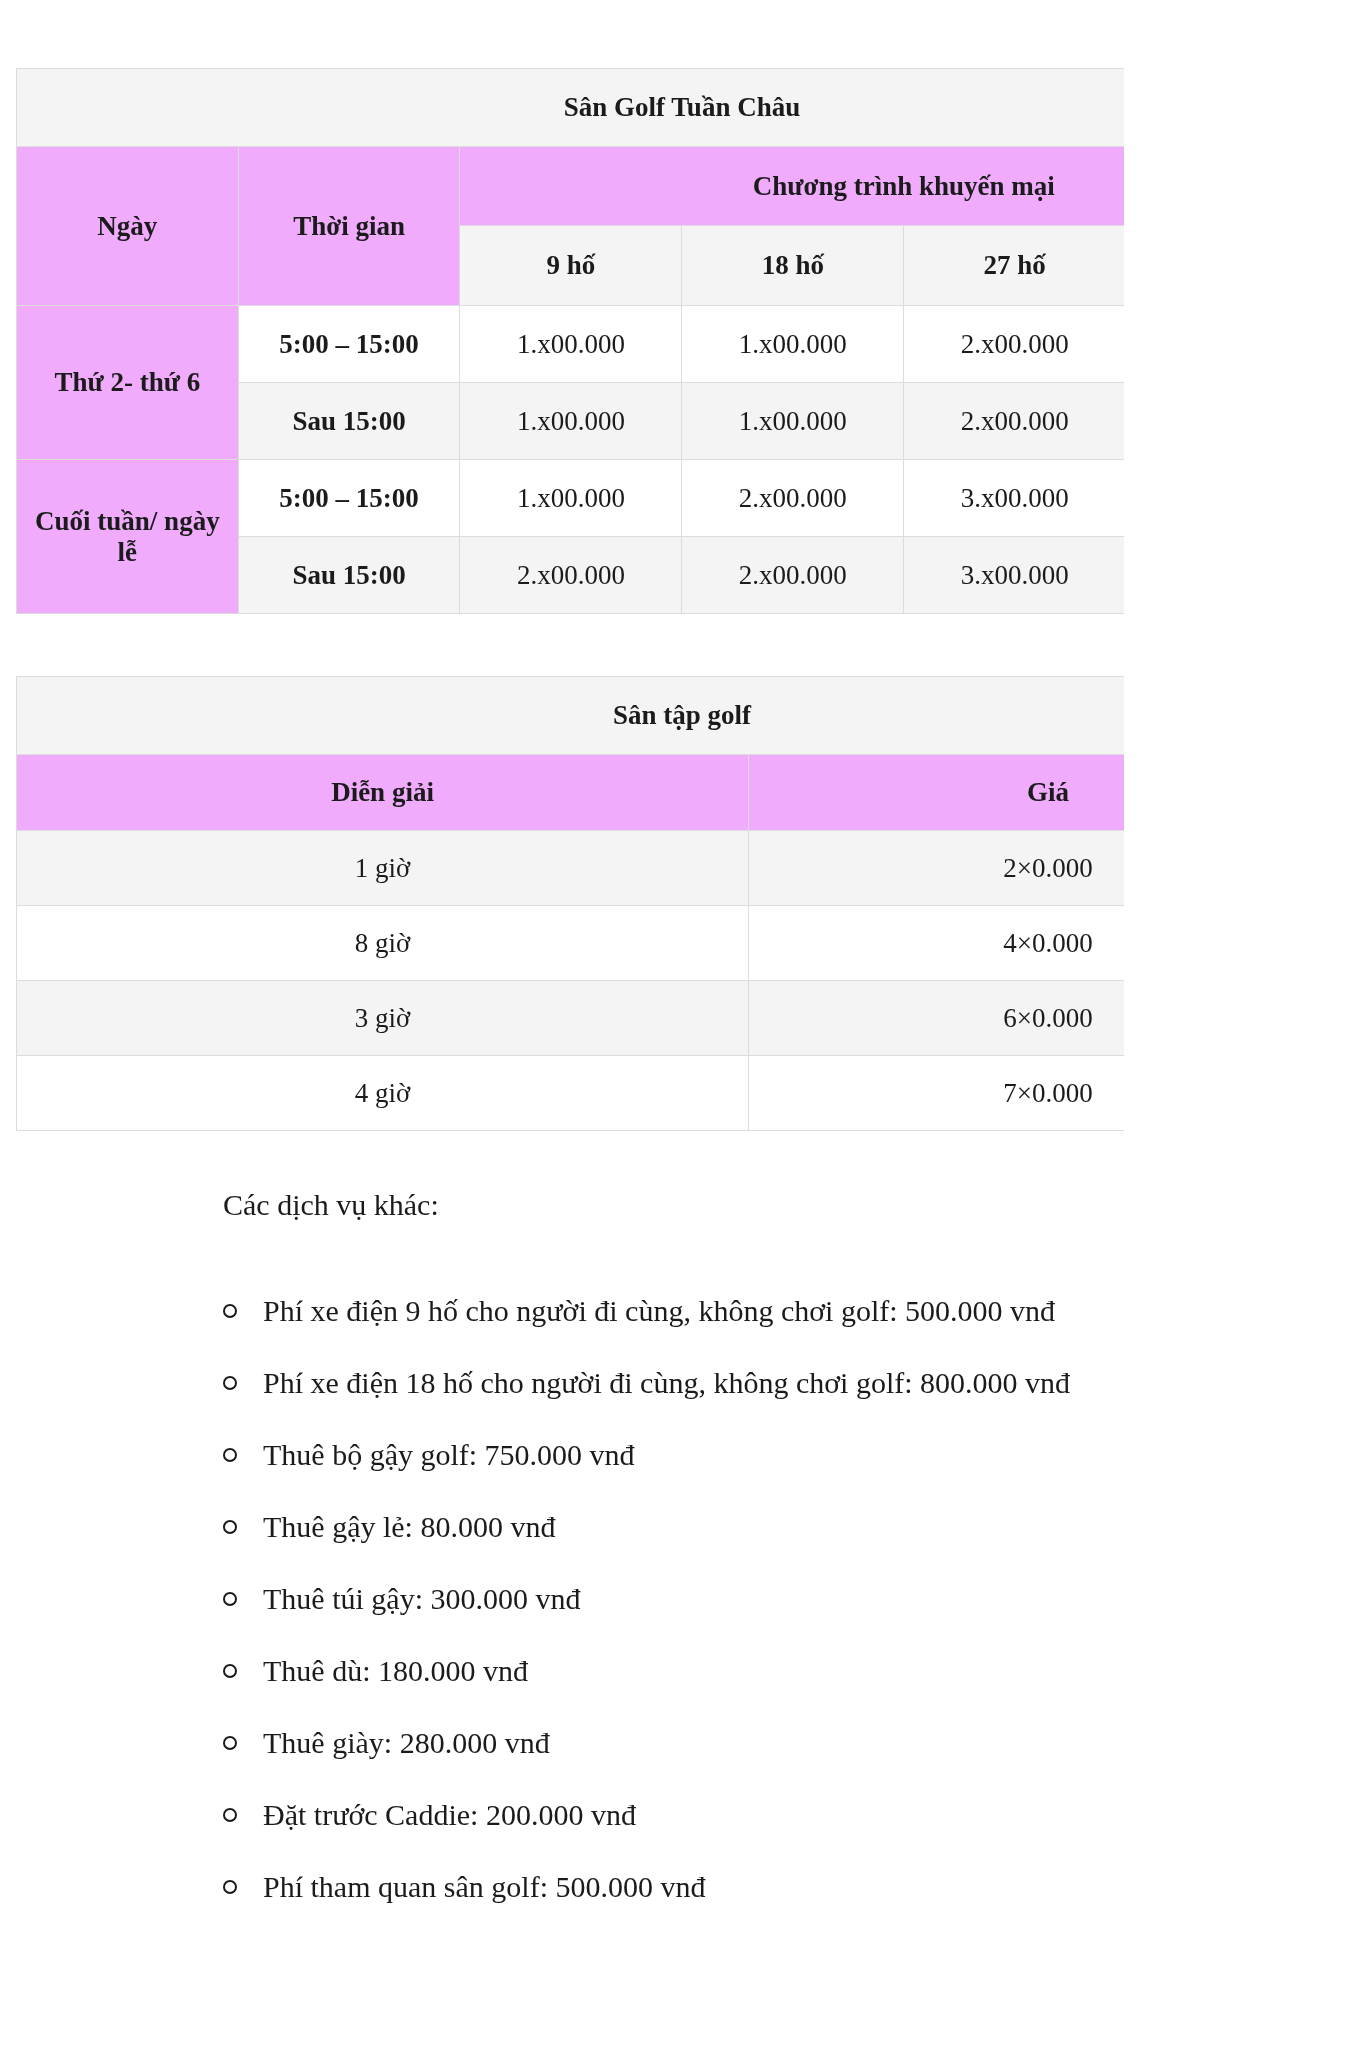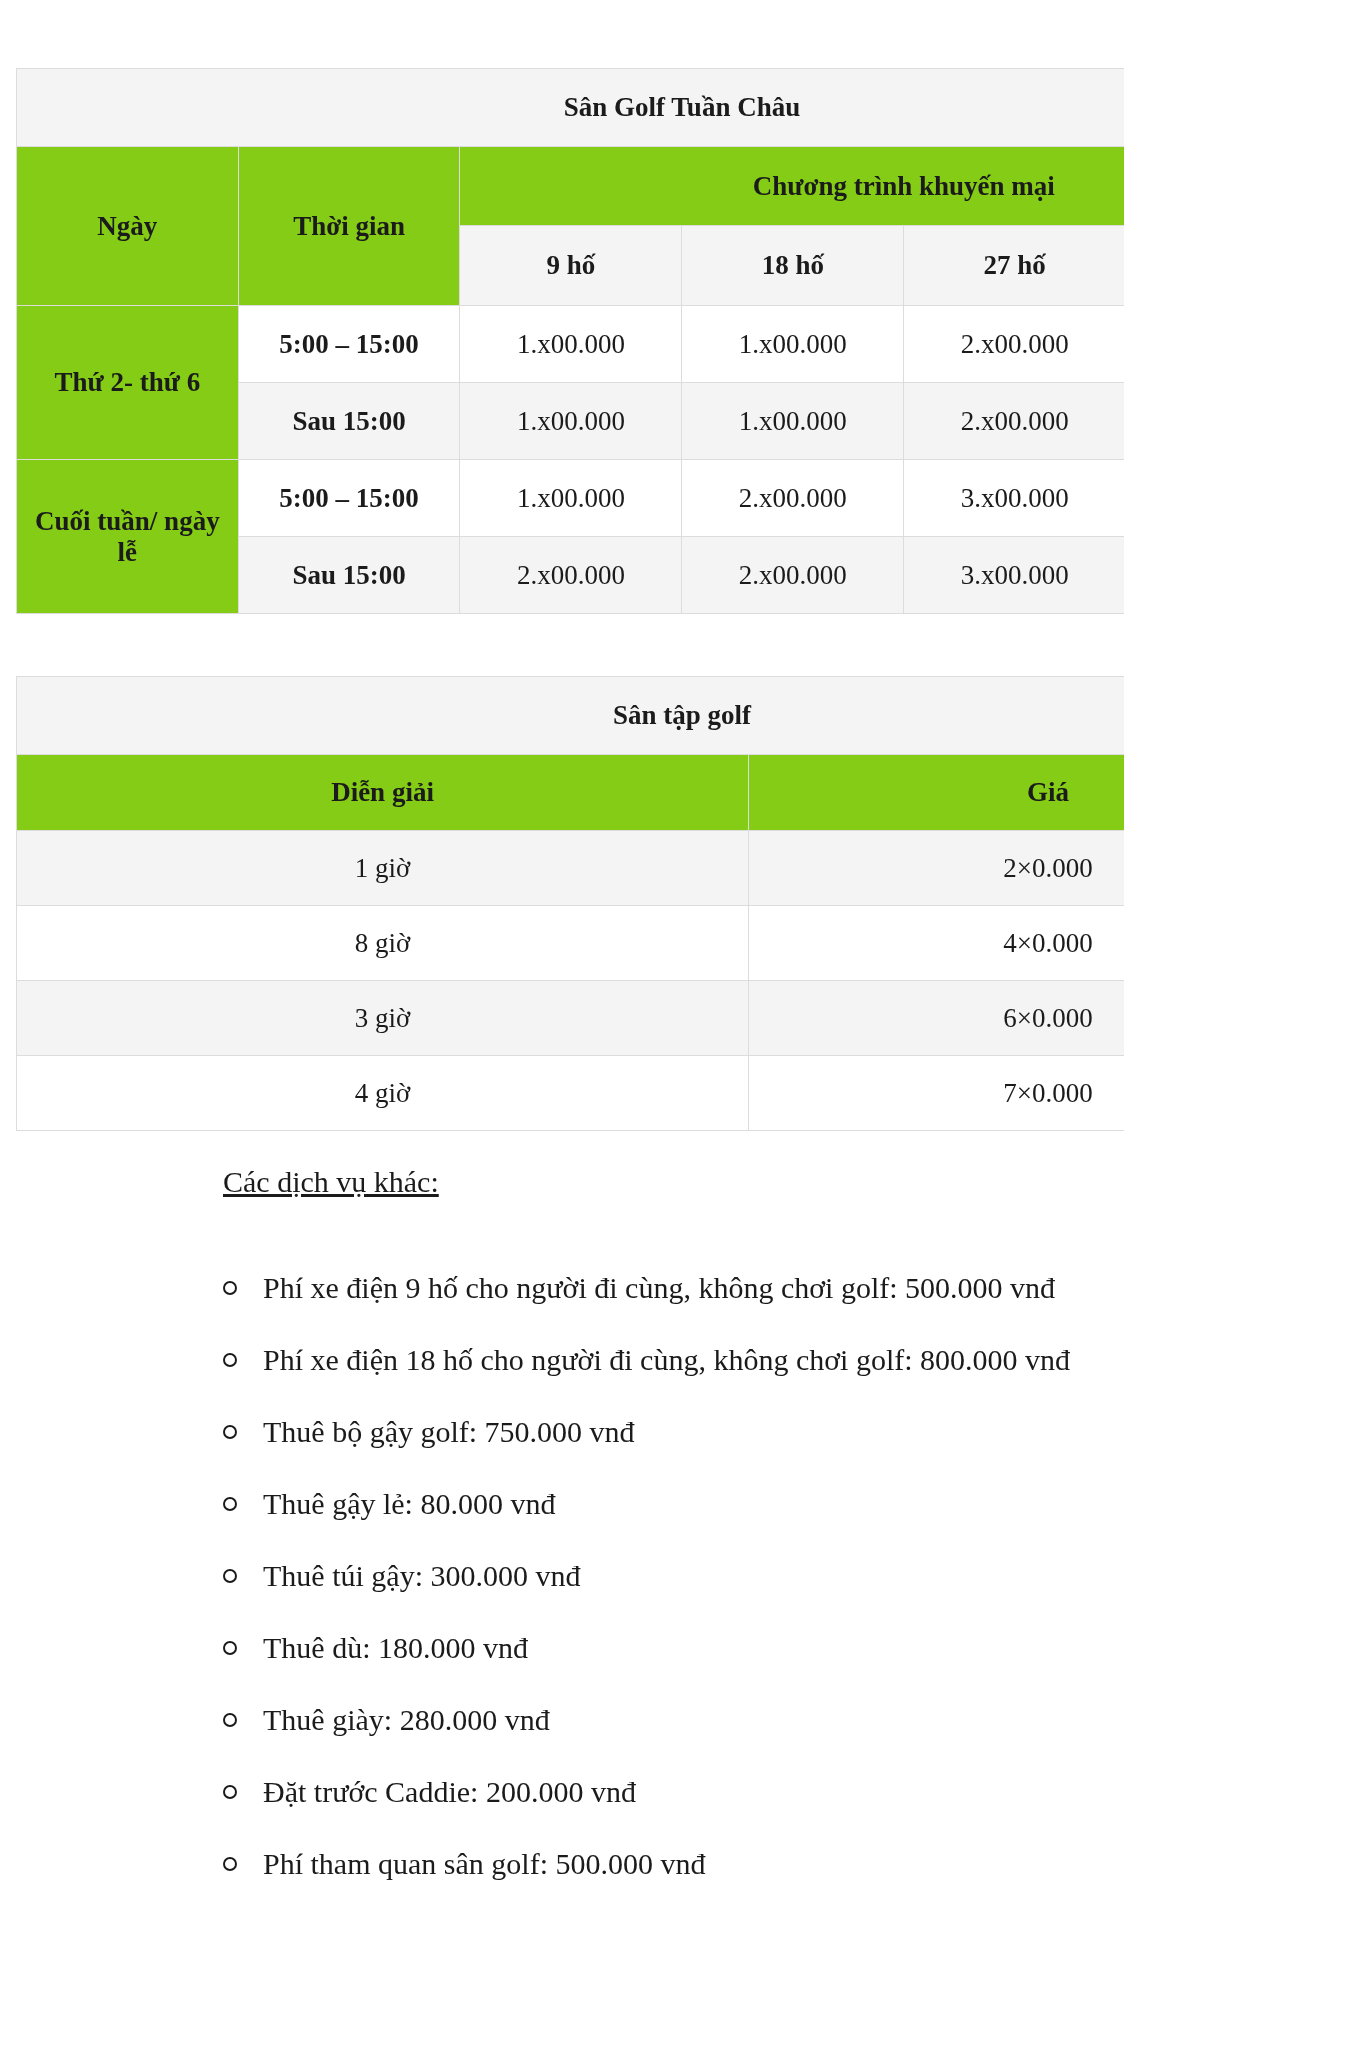--- a/index.html
+++ b/index.html
@@ -27,39 +27,38 @@
     text-align: center;
     vertical-align: middle;
     font-size: 27px;
     font-weight: normal;
     padding: 4px 8px;
     box-sizing: border-box;
     overflow: hidden;
   }
   .bold, th { font-weight: bold; }
   tr.stripe > th, tr.stripe > td { background: #f4f4f4; }
-  .whitebg { background: #84cc16; }
+  .whitebg { background: #f0abfc; }
 
   
   tr.h-title  { height: 78px; }
   tr.h-hdr    { height: 79px; }
   tr.h-sub    { height: 80px; }
   tr.h-row    { height: 77px; }
 
   
   .t2 { margin-top: 62px; }
   tr.h2-title { height: 78px; }
   tr.h2-hdr   { height: 76px; margin-left: 23px; }
   tr.h2-row   { height: 75px; }
 
   .services-heading {
-    margin: 35px 0 0 207px;
+    margin: 58px 0 0 207px;
     font-size: 30px;
     line-height: 32px;
-    text-decoration: underline;
   }
   ul.services {
     list-style: none;
     margin: 74px 0 0 0;
     padding: 0 0 0 247px;
   }
   ul.services li {
     position: relative;
     font-size: 30px;
     line-height: 32px;

